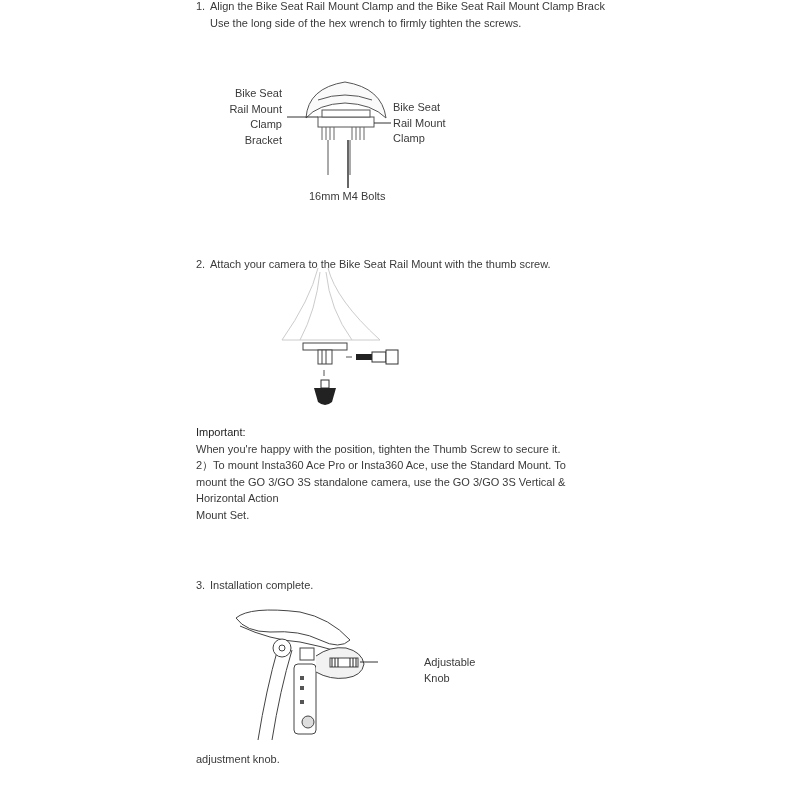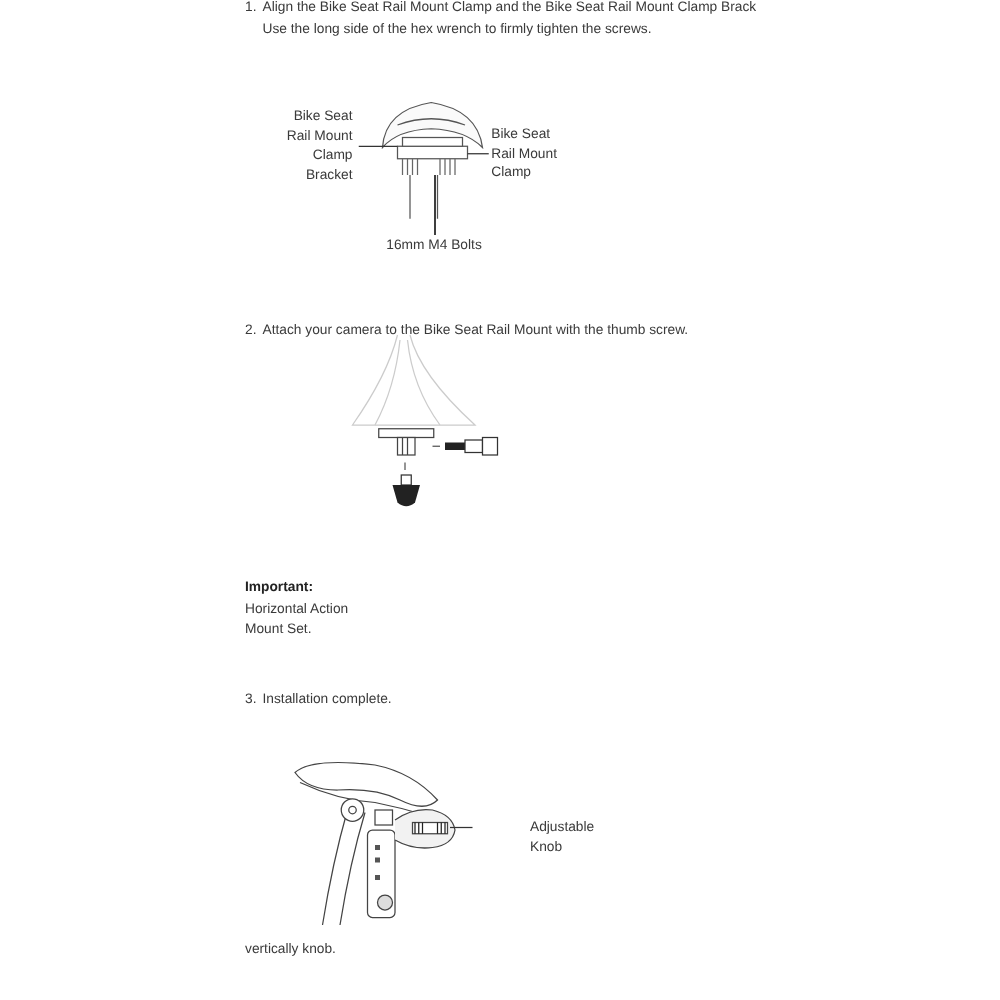--- a/index.html
+++ b/index.html
@@ -1,21 +1,21 @@
 <!DOCTYPE html>
 <html><head>
   <meta charset="utf-8">
   <style>
     html, body { margin: 0; padding: 0; background: #ffffff; }
     body { width: 800px; height: 800px; position: relative; overflow: hidden;
            font-family: "Liberation Sans", sans-serif; color: #3a3a3a; font-size: 11px; }
     .txt { position: absolute; left: 196px; line-height: 16.5px; white-space: nowrap; color: #3a3a3a; }
     .num { display: inline-block; width: 14px; }
     .indent { padding-left: 14px; }
-    .bold { font-weight: bold; color: #222; margin-top: 38px; }
+    .bold { font-weight: normal; color: #222; }
     .lbl { position: absolute; font-size: 11px; line-height: 15.5px; color: #3a3a3a; white-space: nowrap; }
     .right { text-align: right; }
     svg { position: absolute; overflow: visible; }
   </style>
 </head>
 <body>
 
 <div class="txt" style="top:-2px;">
   <div><span class="num">1.</span><span>Align the Bike Seat Rail Mount Clamp and the Bike Seat Rail Mount Clamp Brack</span></div>
   <div class="indent">Use the long side of the hex wrench to firmly tighten the screws.</div>
@@ -90,25 +90,28 @@
     <rect x="386" y="350" width="12" height="14" fill="#fff" stroke="#333"></rect>
   </g>
 
   <line x1="324" y1="370" x2="324" y2="376" stroke="#555"></line>
   <rect x="321" y="380" width="8" height="8" fill="#fff" stroke="#333"></rect>
   <path d="M314 388 L336 388 L332 402 Q325 408 318 402 Z" fill="#222"></path>
 </svg>
 
 <div class="txt" style="top:424px;">
   <div class="bold">Important:</div>
+  <div>When you're happy with the position, tighten the Thumb Screw to secure it.</div>
+  <div>2）To mount Insta360 Ace Pro or Insta360 Ace, use the Standard Mount. To</div>
+  <div>mount the GO 3/GO 3S standalone camera, use the GO 3/GO 3S Vertical &amp;</div>
   <div>Horizontal Action</div>
   <div>Mount Set.</div>
 </div>
 
-<div class="txt" style="top:551px;">
+<div class="txt" style="top:577px;">
   <div><span class="num">3.</span><span>Installation complete.</span></div>
 </div>
 
 <div>
   <svg style="left:0;top:0;" width="800" height="800">
     <g fill="none" stroke="#444" stroke-width="1">
 
       <path d="M236 618 Q250 606 300 612 Q330 618 350 640 Q340 650 320 640 Q300 630 270 632 Q246 632 236 618 Z" fill="#fff"></path>
       <path d="M240 626 Q270 640 300 642 Q320 646 340 652"></path>
 
@@ -139,14 +142,14 @@
       <line x1="360" y1="662" x2="378" y2="662" stroke="#333"></line>
     </g>
   </svg>
   <div class="lbl" style="left:380px; top:655px;margin-left:44px;">
     <div>Adjustable</div>
     <div>Knob</div>
   </div>
 </div>
 
 <div class="txt" style="top:751px;">
-  <div>vertically knob.</div>
+  <div>adjustment knob.</div>
 </div>
 
 </body></html>

